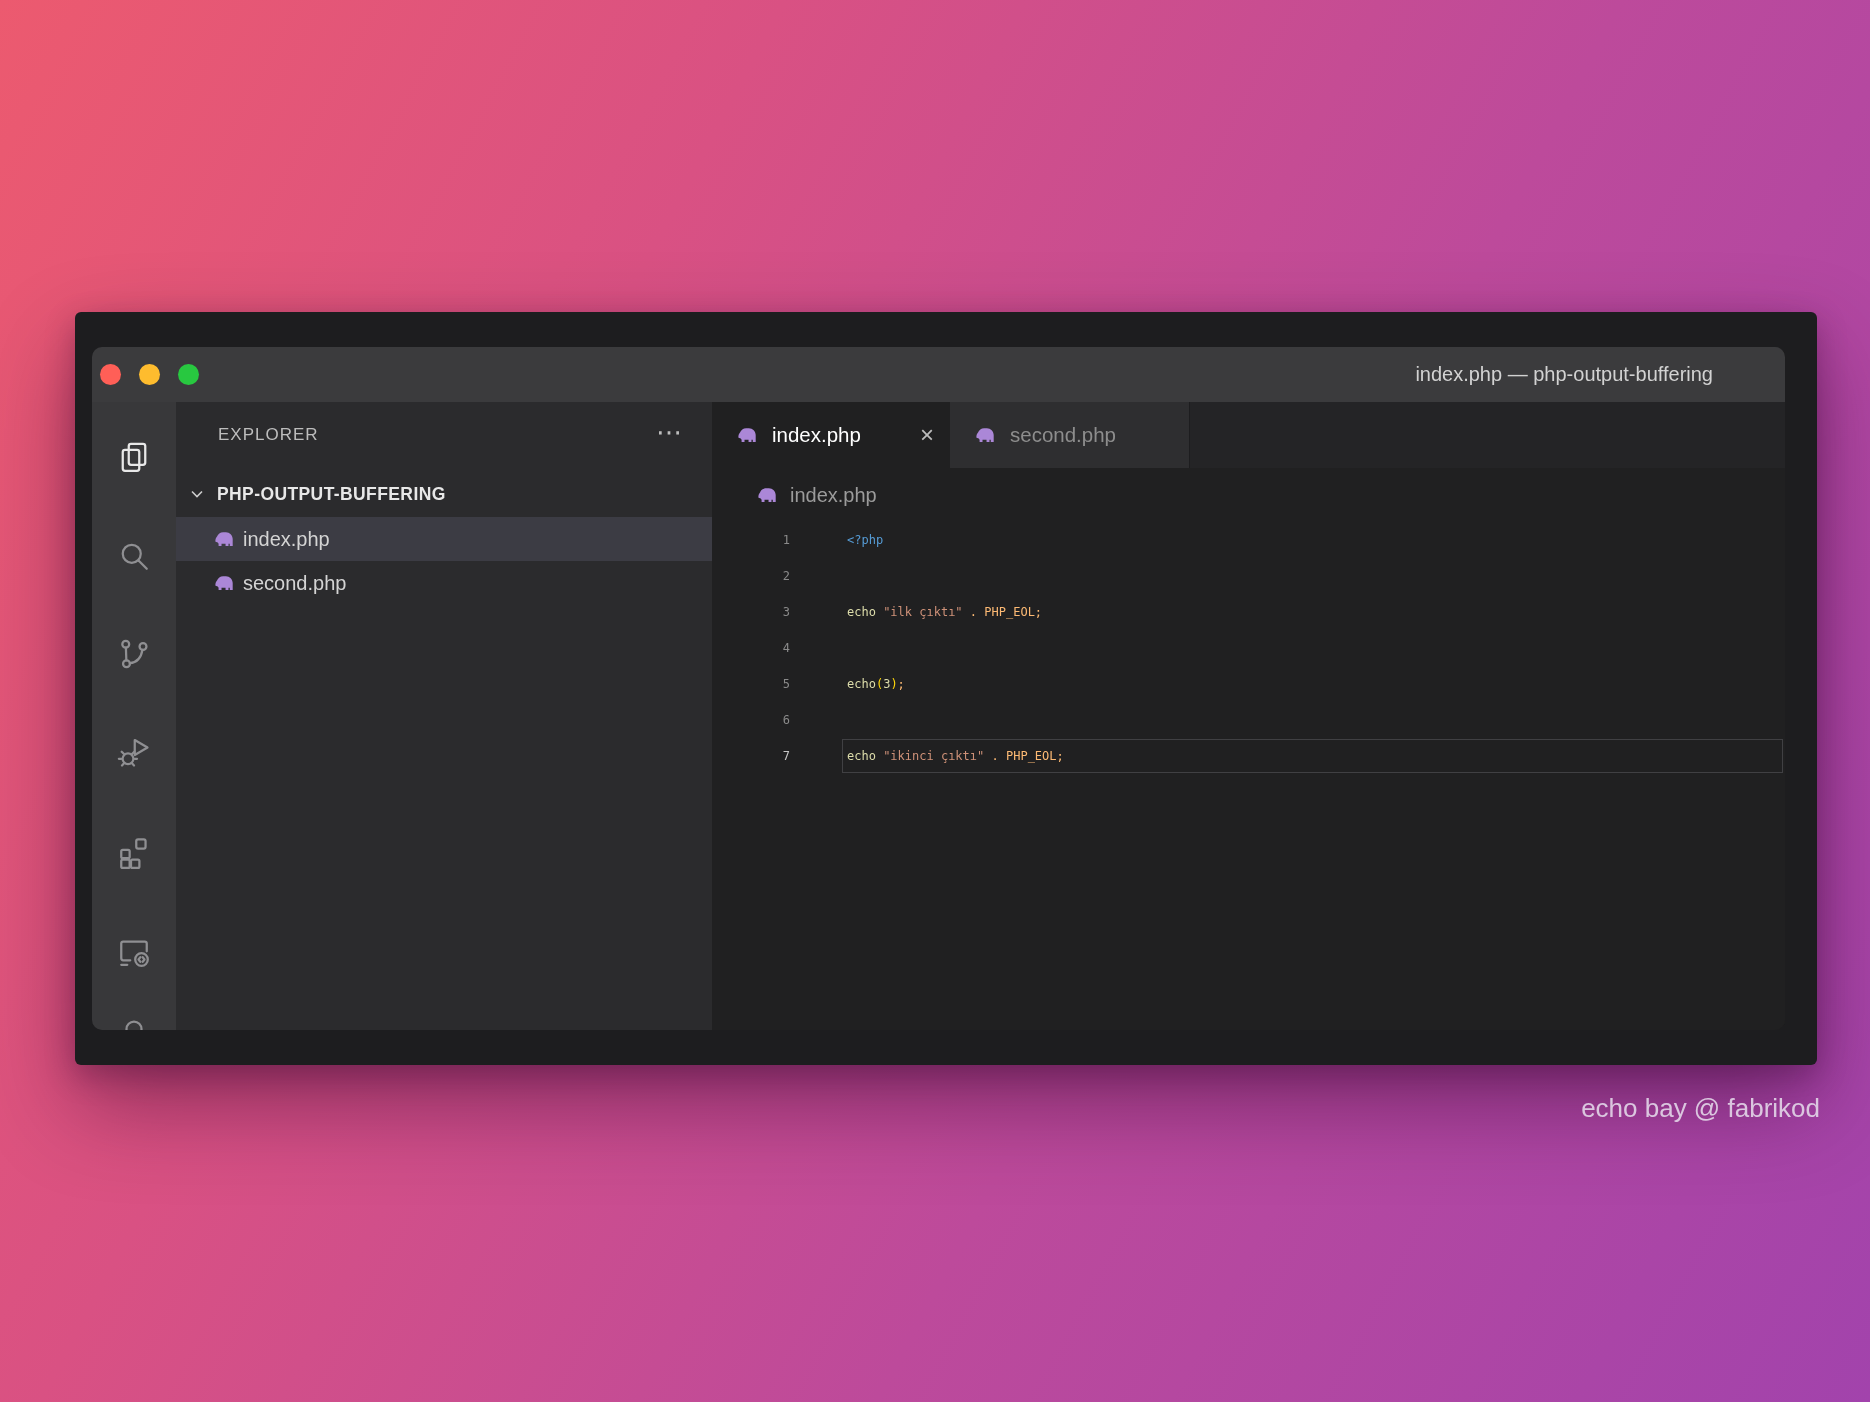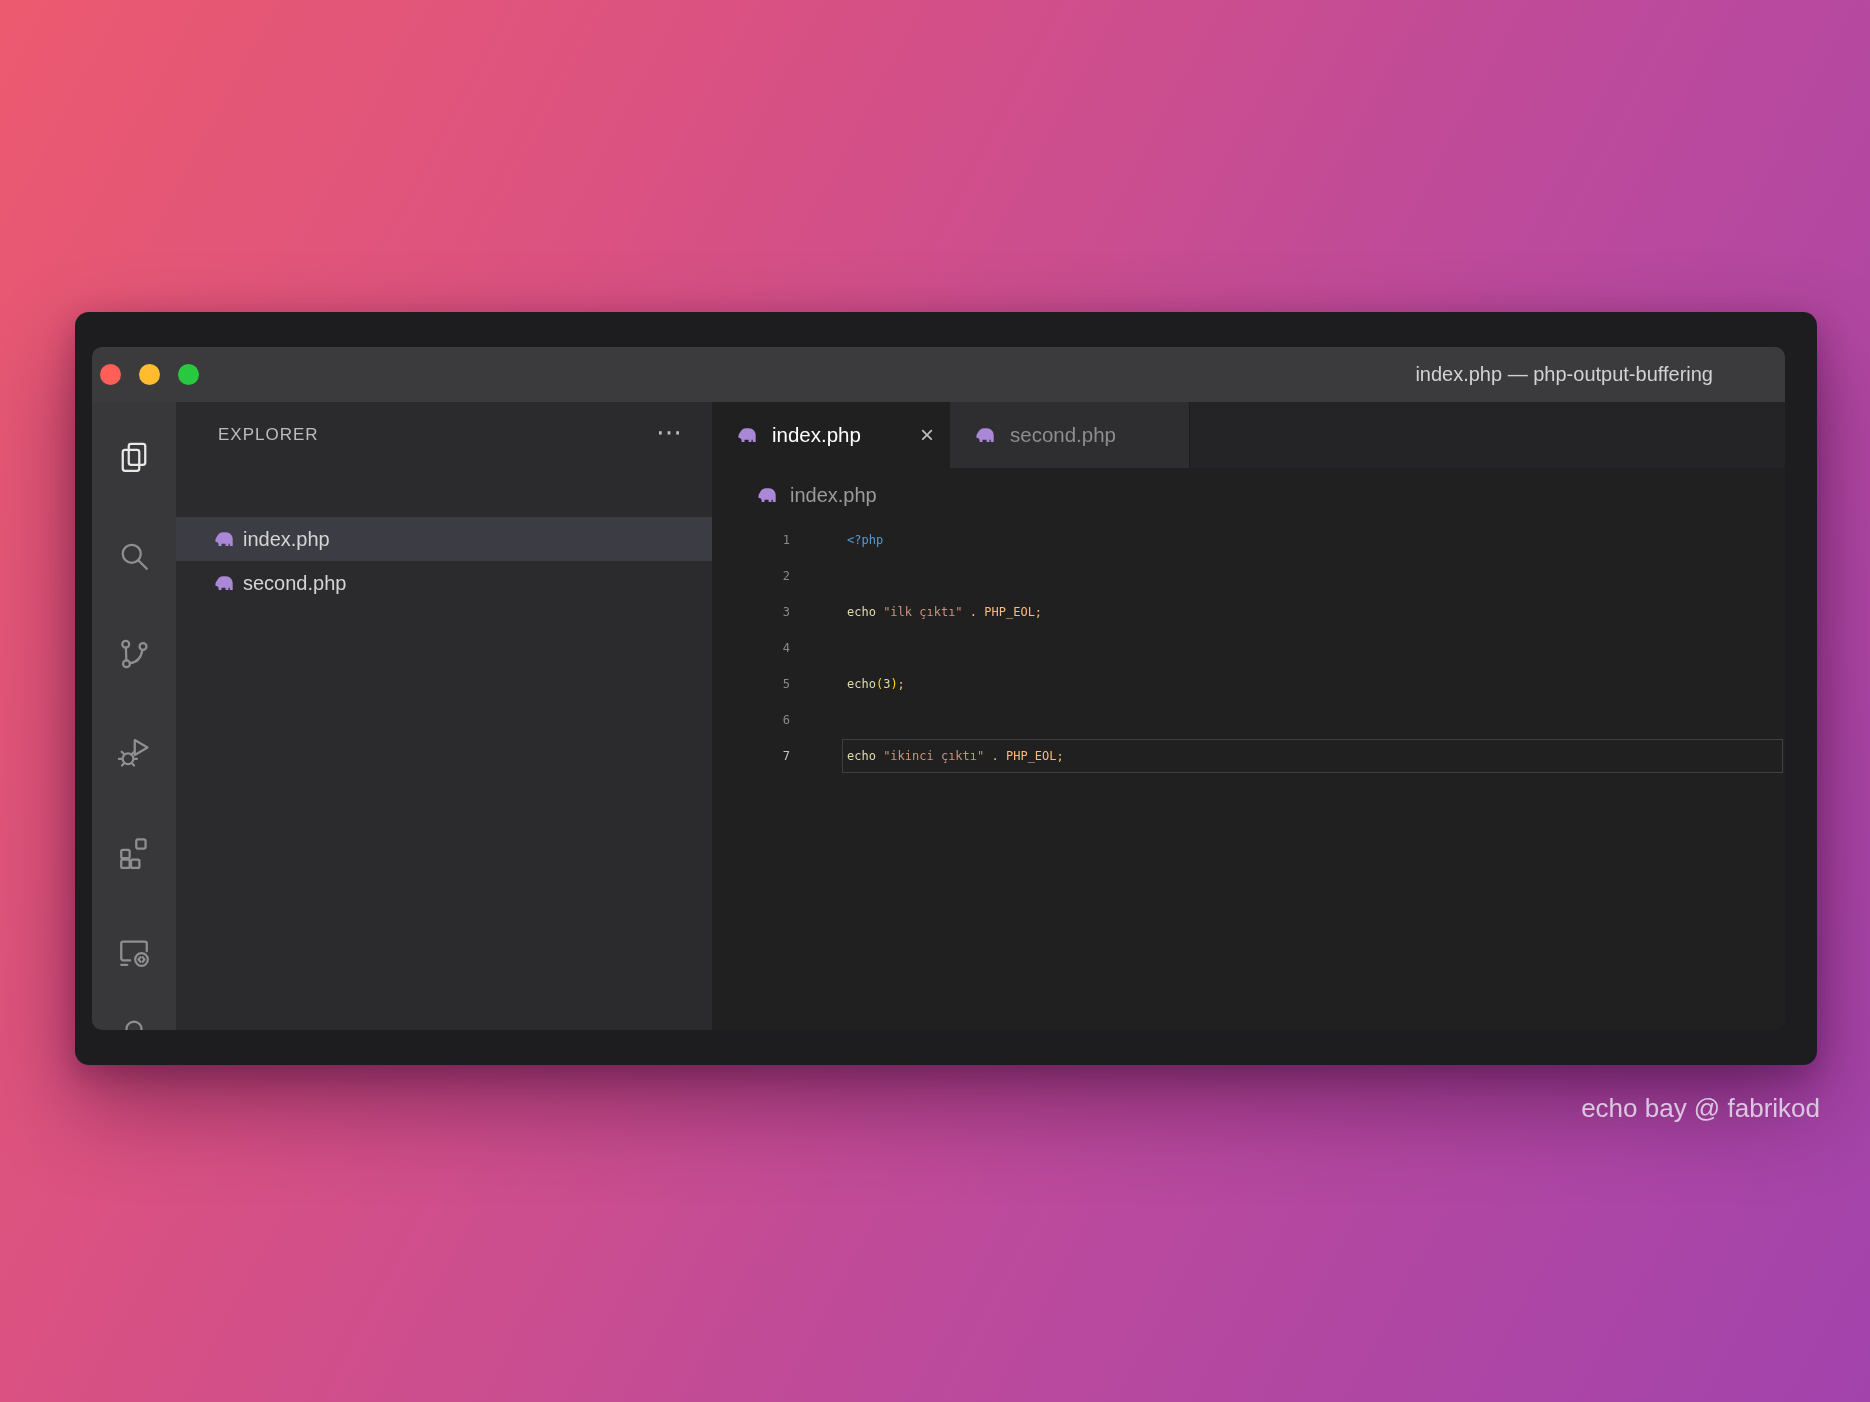--- a/index.html
+++ b/index.html
@@ -4,21 +4,21 @@
 <style>
   html,body{margin:0;padding:0;}
   body{
     width:1870px;height:1402px;overflow:hidden;position:relative;
     background:linear-gradient(118deg,#ec5a6f 0%,#d95183 30%,#bd4a9b 62%,#a243ac 100%);
     font-family:"Liberation Sans",sans-serif;
     -webkit-font-smoothing:antialiased;
   }
   .card{
     position:absolute;left:75px;top:312px;width:1742px;height:753px;
-    background:#1d1d1f;border-radius:14px;
+    background:#1d1d1f;border-radius:6px;
     box-shadow:0 40px 90px rgba(50,5,45,.45),0 10px 30px rgba(50,5,45,.30);
   }
   .inner{
     position:absolute;left:17px;top:35px;width:1693px;height:683px;
     background:#202021;border-radius:10px;overflow:hidden;
   }
   
   .titlebar{position:absolute;left:0;top:0;width:100%;height:55px;background:#3b3b3d;}
   .lights{position:absolute;left:8px;top:17px;display:flex;gap:18px;}
   .light{width:21px;height:21px;border-radius:50%;}
@@ -160,20 +160,26 @@
               <circle class="act-stroke" cx="12" cy="10" r="5"></circle>
             </svg>
         </div>
       </div>
 
       <div class="sidebar">
         <div class="exp-header">
           <span class="exp-label">EXPLORER</span>
           <span class="exp-menu">⋯</span>
         </div>
+        <div class="section-row">
+          <svg class="chevron" viewBox="0 0 20 20">
+            <polyline points="5,7.5 10,12.5 15,7.5" fill="none" stroke="#cccccc" stroke-width="1.6"></polyline>
+          </svg>
+          <span class="section-label">PHP-OUTPUT-BUFFERING</span>
+        </div>
         <div class="file-row selected" style="top:115px">
           <svg class="file-icon ele">
               <use href="#php-elephant"></use>
             </svg>
           <span class="file-label">index.php</span>
         </div>
         <div class="file-row" style="top:159px">
           <svg class="file-icon ele">
               <use href="#php-elephant"></use>
             </svg>

